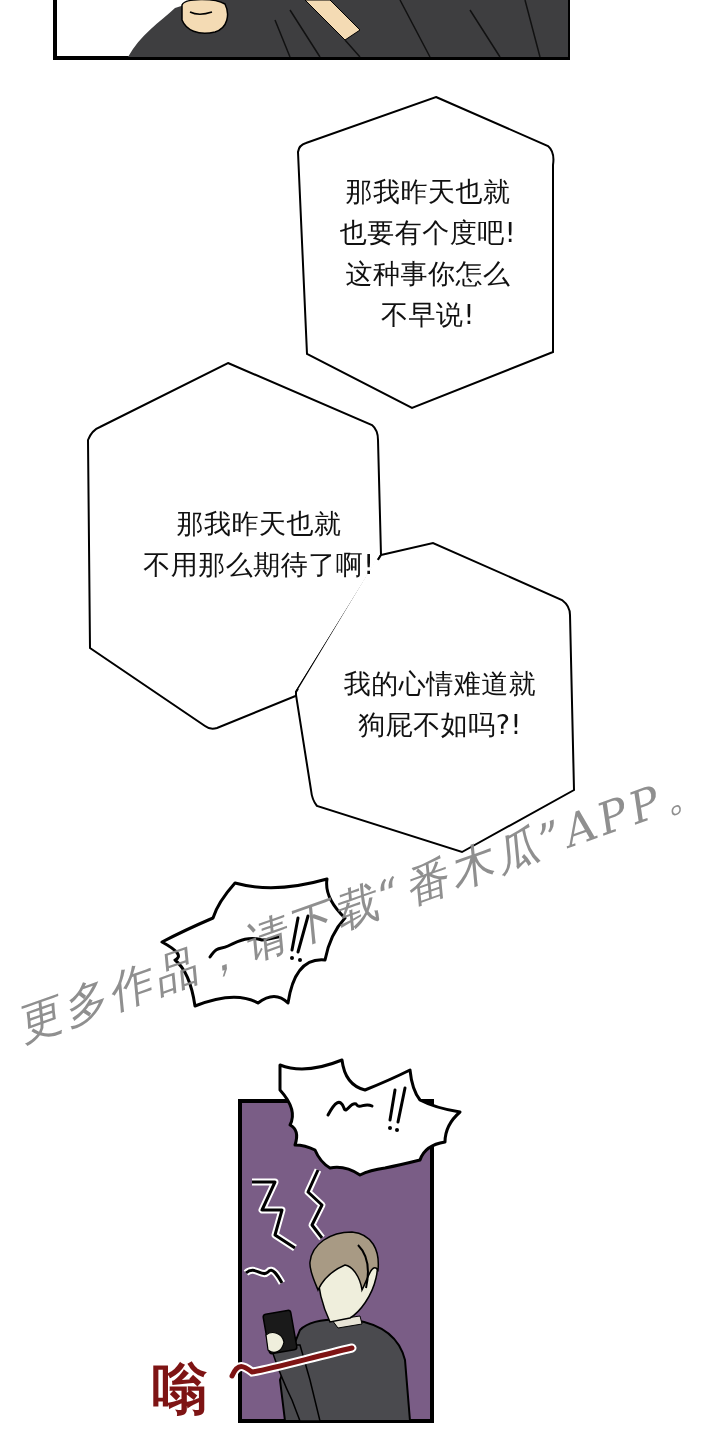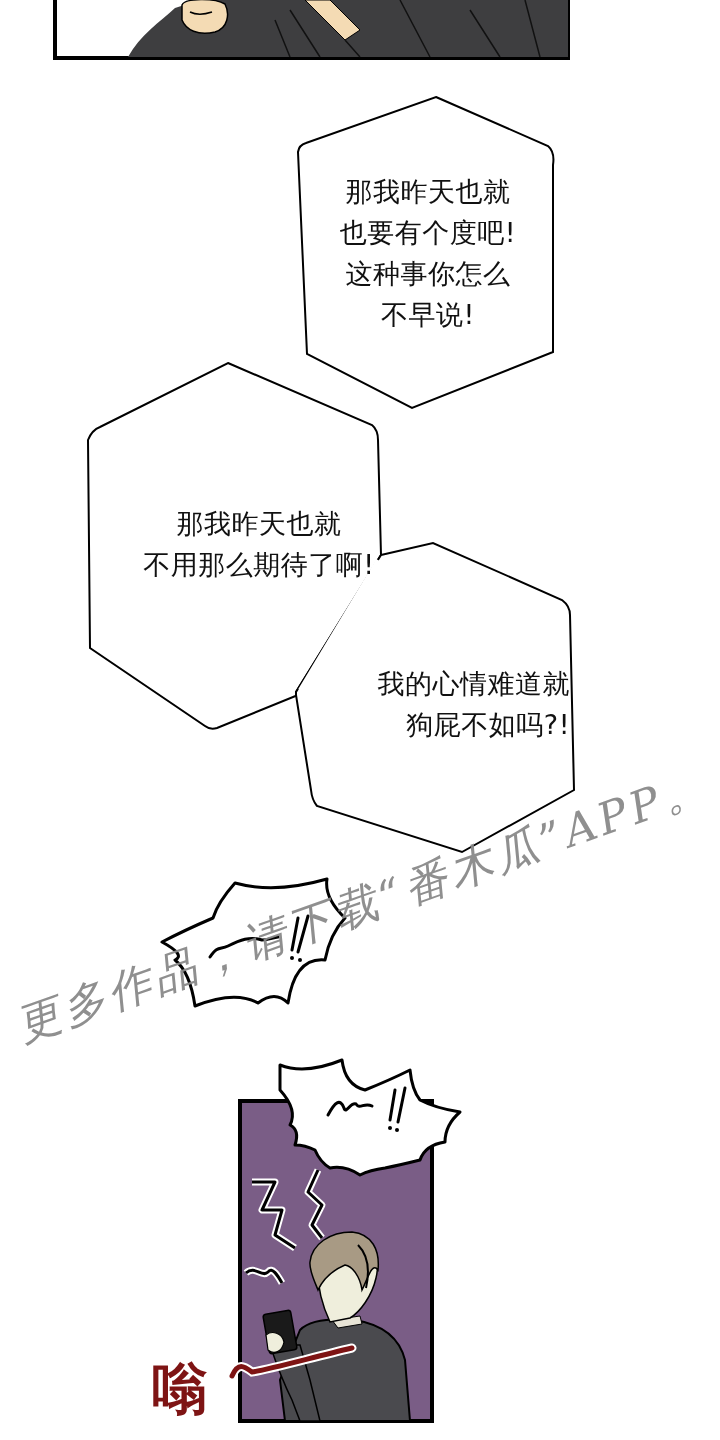--- a/index.html
+++ b/index.html
@@ -44,21 +44,21 @@
 
   <path d="M300 690 L378 560" stroke="#fff" stroke-width="4" fill="none"></path>
 </svg>
 
 <div class="bubble-text" style="left:318px; top:171px; width:220px;">那我昨天也就
 也要有个度吧!
 这种事你怎么
 不早说!</div>
 <div class="bubble-text" style="left:90px; top:503px; width:280px;margin-left:29px;">那我昨天也就
 不用那么期待了啊!</div>
-<div class="bubble-text" style="left:310px; top:663px; width:260px;text-align:right;">我的心情难道就
+<div class="bubble-text" style="left:310px; top:663px; width:260px;">我的心情难道就
 狗屁不如吗?!</div>
 
 <svg class="layer" viewBox="0 0 720 1440" width="720" height="1440">
   <rect x="240" y="1101" width="192" height="320" fill="#7a5d86" stroke="#000" stroke-width="4"></rect>
 
   <path d="M252 1182 L275 1182 L262 1210 L282 1210 L275 1235 L295 1248" fill="none" stroke="#fff" stroke-width="7" stroke-linejoin="round"></path>
   <path d="M252 1182 L275 1182 L262 1210 L282 1210 L275 1235 L295 1248" fill="none" stroke="#000" stroke-width="3" stroke-linejoin="round"></path>
   <path d="M318 1170 L308 1192 L322 1205 L312 1225 L322 1238" fill="none" stroke="#fff" stroke-width="7" stroke-linejoin="round"></path>
   <path d="M318 1170 L308 1192 L322 1205 L312 1225 L322 1238" fill="none" stroke="#000" stroke-width="3" stroke-linejoin="round"></path>
   <path d="M246 1273 C255 1265 262 1278 268 1272 C272 1266 278 1276 282 1283" fill="none" stroke="#fff" stroke-width="7"></path>

